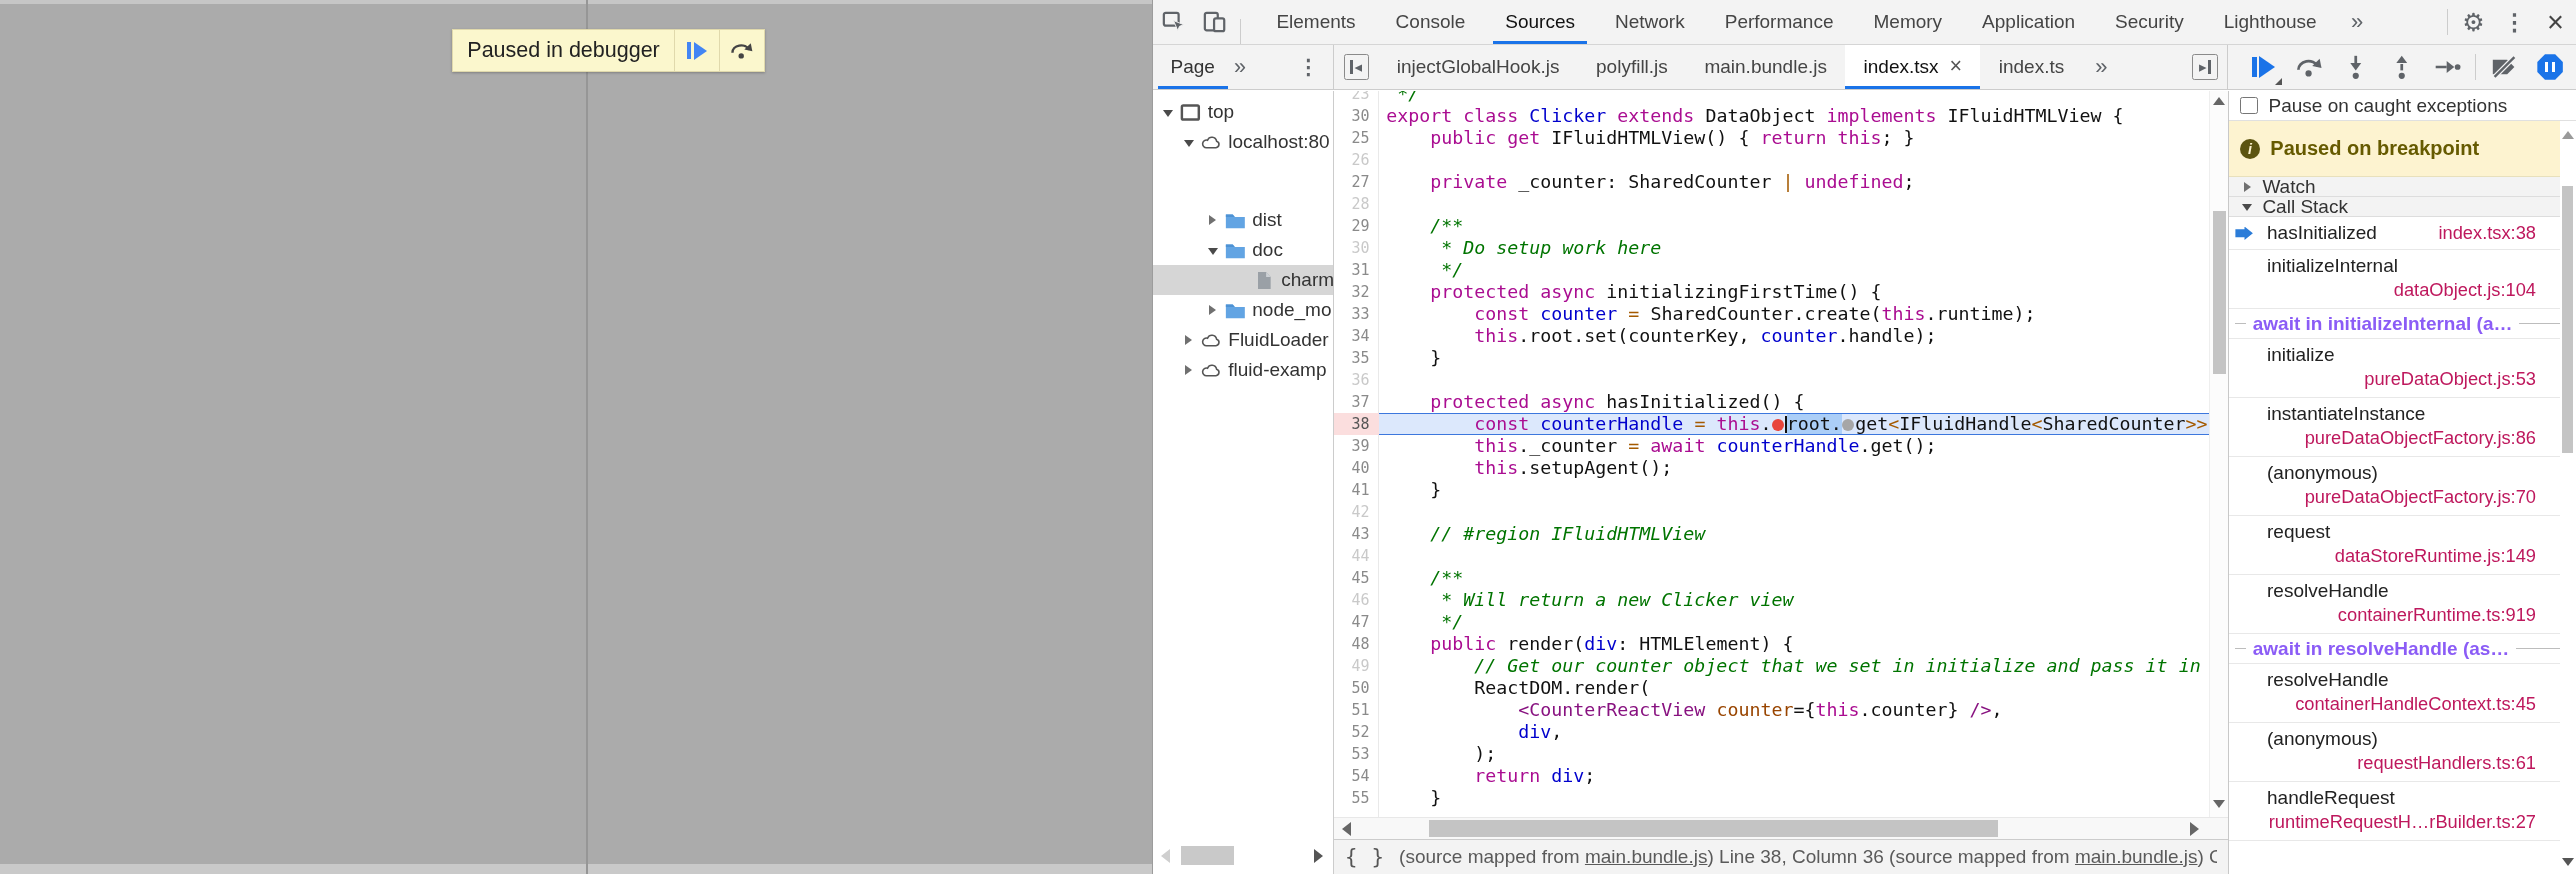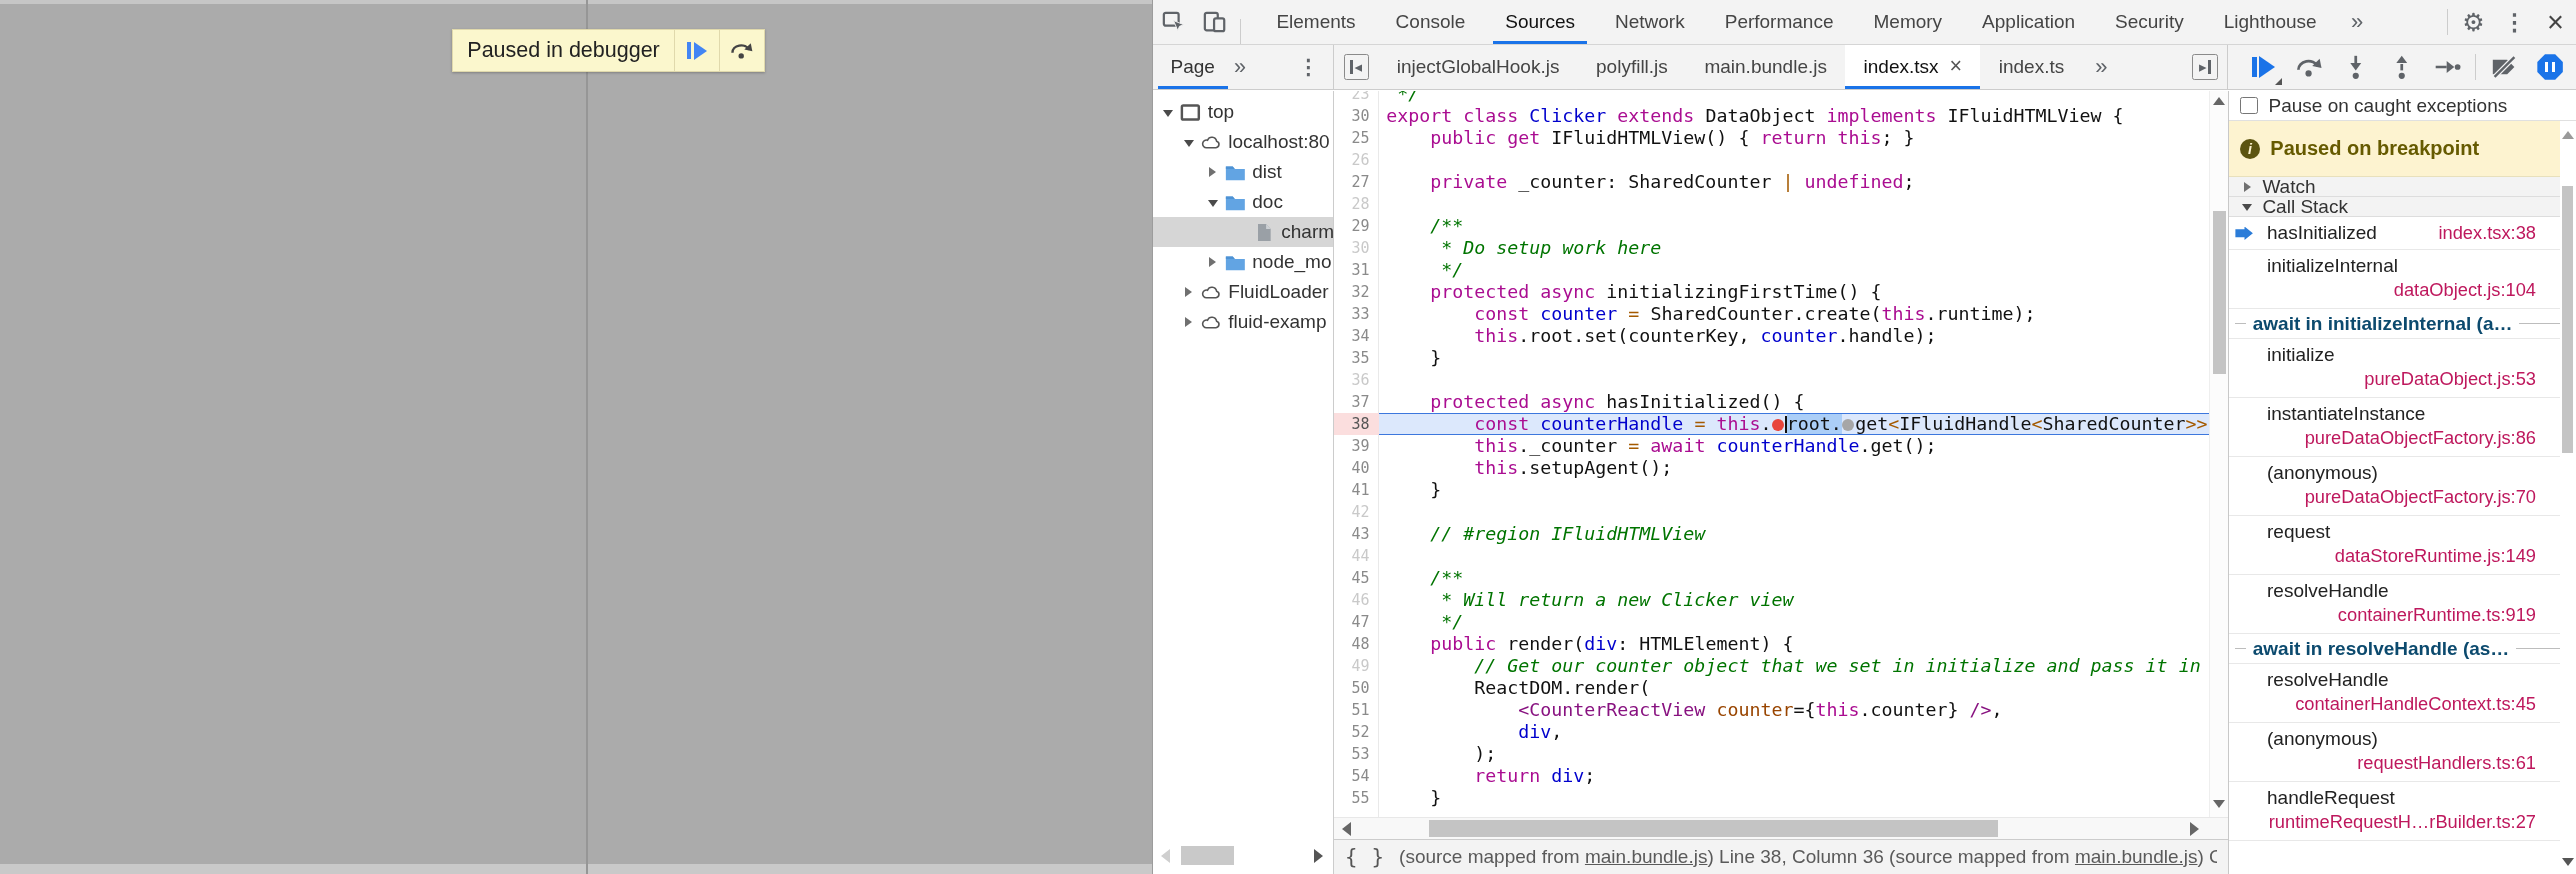--- a/index.html
+++ b/index.html
@@ -144,21 +144,21 @@
   .sec .tri{margin-right:6.4px}
   .frames{}
   .frame{position:relative;border-bottom:0.8px solid #e8e8e8;height:59px;display:flex;flex-direction:column;
     justify-content:space-evenly;padding:3.2px 40px 4.8px 38px;cursor:pointer;background:#fff}
   .frame.inline{height:33px;flex-direction:row;align-items:center;padding:0 40px 0 38px}
   .frame .fn{color:#222;white-space:nowrap;overflow:hidden}
   .frame .file{color:#be185d;font-size:18.3px;align-self:flex-end;white-space:nowrap;overflow:hidden}
   .frame.inline .file{margin-left:auto;align-self:center}
   .frame.active::before{content:"";position:absolute;left:6.4px;top:9.5px;width:17.5px;height:13.5px;background:#2b7cd8;
     clip-path:polygon(0 20%,52% 20%,52% 0,100% 50%,52% 100%,52% 80%,0 80%)}
-  .async-row{display:flex;align-items:center;height:30px;border-bottom:0.8px solid #e8e8e8;color:#0c4a6e;
+  .async-row{display:flex;align-items:center;height:30px;border-bottom:0.8px solid #e8e8e8;color:#8b5cf6;
     font-weight:bold;white-space:nowrap;overflow:hidden;padding:0 3.2px}
   .async-row::before{content:"";flex:0 0 11px;height:1.6px;background:#bdbdbd;margin:0 6.4px 0 3.2px}
   .async-row::after{content:"";flex:1 0 8px;height:1.6px;background:#bdbdbd;margin:0 3.2px 0 6.4px}
   .rp-scroll{position:absolute;top:30px;right:0;bottom:0;width:16px;background:#fff;z-index:5}
   .rp-thumb{position:absolute;top:65px;left:2.4px;width:11px;height:267px;background:#c4c4c4;cursor:pointer}
   .rp-up{position:absolute;top:9.5px;left:1.6px;width:0;height:0;border-left:6.4px solid transparent;border-right:6.4px solid transparent;border-bottom:8px solid #9a9a9a;cursor:pointer}
   .rp-down{position:absolute;bottom:8px;left:1.6px;width:0;height:0;border-left:6.4px solid transparent;border-right:6.4px solid transparent;border-top:8px solid #555;cursor:pointer}
 
   svg{display:block}
 </style>
@@ -334,21 +334,21 @@
               <span class="tri">
                 <span class="tri-open"></span>
               </span>
               <span class="tree-ic">
                 <svg viewBox="0 0 26 18">
                   <path d="M7 15.5 a4.8 4.8 0 1 1 1.2-9.4 A6 6 0 0 1 19.6 7.3 a4.2 4.2 0 0 1 -0.8 8.2 z" fill="none" stroke="#555" stroke-width="2"></path>
                 </svg>
               </span>
               <span class="tree-label">localhost:80</span>
             </div>
-            <div class="tree-row" style="padding-left: 51px;">
+            <div class="tree-row" style="padding-left: 51px; margin-top: 48px;">
               <span class="tri">
                 <span class="tri-closed"></span>
               </span>
               <span class="tree-ic">
                 <svg viewBox="0 0 24 19">
                   <path d="M1 2.5 h8 l2.4 3 H23 v13 H1 z" fill="#62a4e3"></path>
                   <path d="M1 2.5 h8 l2.4 3 H1 z" fill="#4d92d4"></path>
                 </svg>
               </span>
               <span class="tree-label">dist</span>

